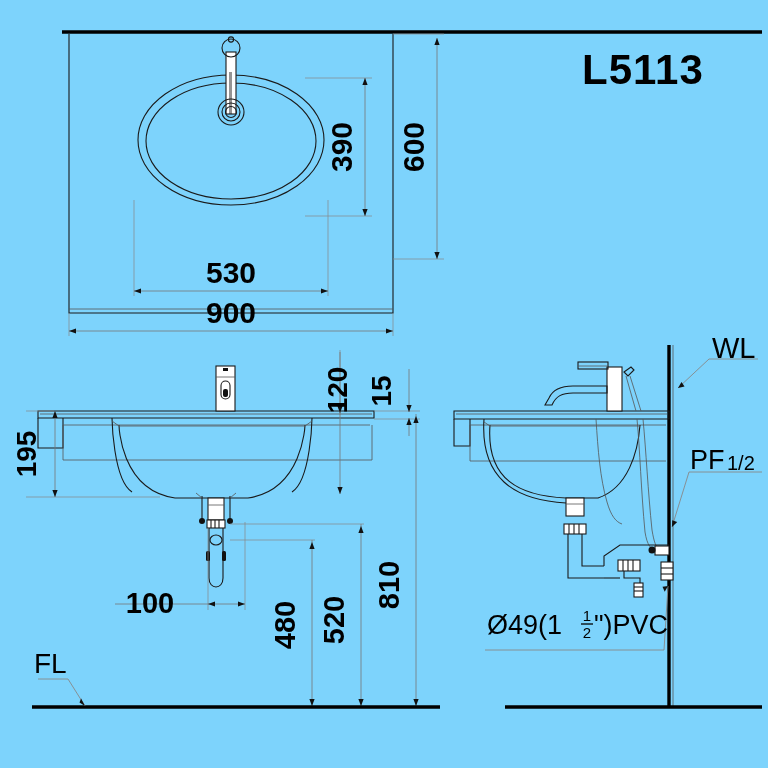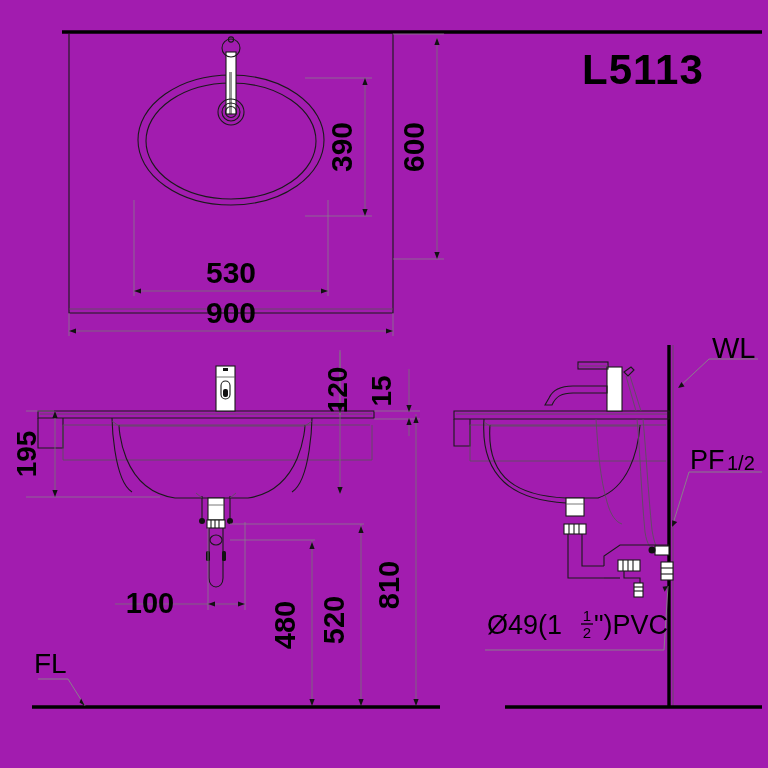--- a/index.html
+++ b/index.html
@@ -12,21 +12,21 @@
     width: 768px;
     height: 768px;
     font-family: "Liberation Sans", sans-serif;
     overflow: hidden;
     position: relative;
   }
   #sheet {
     position: relative;
     width: 768px;
     height: 768px;
-    background: #a21caf;
+    background: #7dd3fc;
   }
   svg#drawing {
     position: absolute;
     left: 0;
     top: 0;
     width: 768px;
     height: 768px;
     display: block;
   }
   .dimtext {

